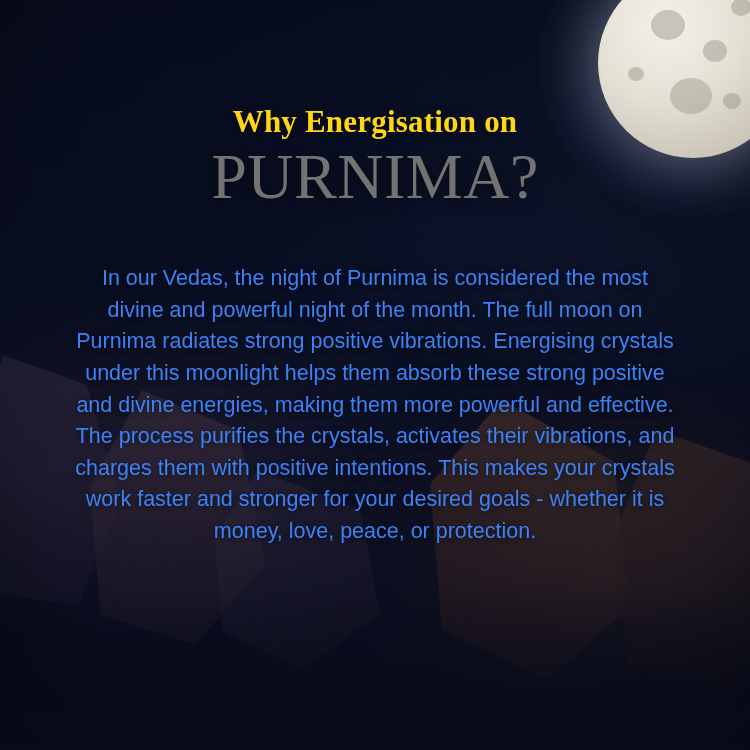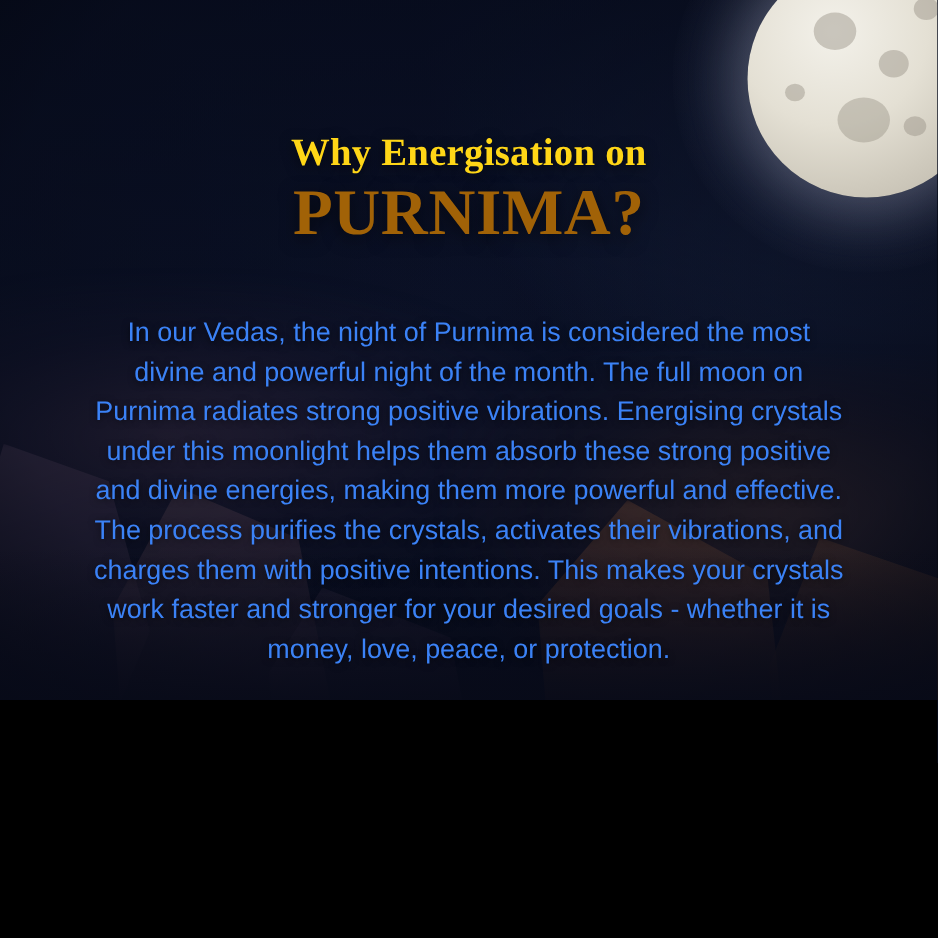--- a/index.html
+++ b/index.html
@@ -3,21 +3,21 @@
 <meta charset="utf-8">
 <style>
   html, body {
     margin: 0;
     padding: 0;
     background: #000;
   }
   .canvas {
     position: relative;
     width: 750px;
-    height: 560px;
+    height: 750px;
     overflow: hidden;
     background: #0b1228;
     font-family: "Liberation Sans", sans-serif;
   }
 
   
   .bg-base {
     position: absolute;
     inset: 0;
     background:
@@ -142,25 +142,25 @@
     font-family: "Liberation Serif", serif;
     font-weight: bold;
     font-size: 31px;
     letter-spacing: 0.2px;
     color: #ffd617;
     text-shadow: 0 2px 10px rgba(0,0,0,0.55);
   }
   .headline-2 {
     margin: 4px 0 0 0;
     font-family: "Liberation Serif", serif;
-    font-weight: bold;
-    font-size: 52px;
+    font-weight: normal;
+    font-size: 64px;
     line-height: 1.02;
     letter-spacing: 0.5px;
-    color: #a16207;
+    color: #737373;
     text-shadow: 0 3px 14px rgba(0,0,0,0.55);
   }
   .body-copy {
     margin: 54px auto 0 auto;
     max-width: 600px;
     font-size: 21.5px;
     line-height: 1.47;
     color: #3b82f6;
     text-shadow: 0 1px 6px rgba(0,0,0,0.6);
   }

